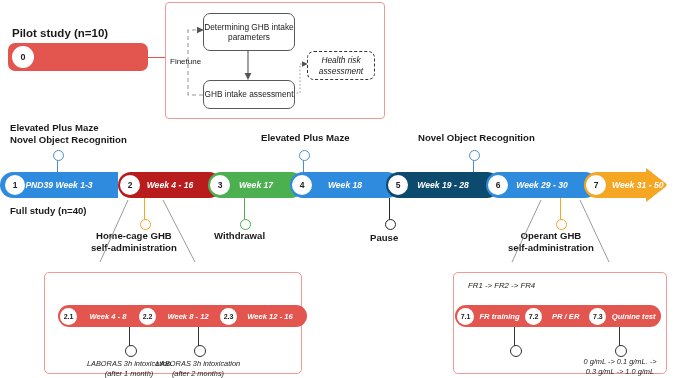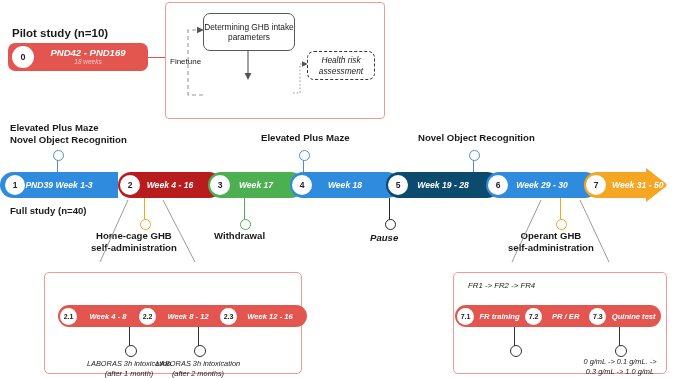--- a/index.html
+++ b/index.html
@@ -60,21 +60,21 @@
     position:absolute;top:-4px;left:646px;width:0;height:0;
     border-top:17px solid transparent;border-bottom:17px solid transparent;
     border-left:22px solid #f5a623;
   }
 
   
   .cline{position:absolute;background:#7f7f7f;}
   .cdot{position:absolute;width:9px;height:9px;border-radius:50%;background:#fff;}
   .clabel{position:absolute;font-size:9.6px;font-weight:bold;color:#1a1a1a;
     text-align:center;line-height:1.25;white-space:nowrap;}
-  .clabel.it{font-style:italic;}
+  .clabel.it{}
 
   
   .subpanel{position:absolute;border:1px solid #f09a95;border-radius:5px;background:#fff;}
   .subbar{
     position:absolute;height:22px;border-radius:11px;background:#e2564f;
     display:flex;align-items:center;
   }
   .subbar .snum{
     width:17px;height:17px;border-radius:50%;background:#fff;flex:none;
     display:flex;align-items:center;justify-content:center;
@@ -91,43 +91,40 @@
     text-align:center;line-height:1.3;white-space:nowrap;}
   .frnote{position:absolute;font-size:7.8px;font-style:italic;color:#1a1a1a;white-space:nowrap;}
 </style>
 </head>
 <body>
 
 <div class="abs" id="pilot-title">Pilot study (n=10)</div>
 
 <div class="abs" id="pilot-bar">
   <div class="num">0</div>
-  <div class="txtwrap">
-    <span class="t1">PND42 - PND169</span>
-    <span class="t2">18 weeks</span>
-  </div>
 </div>
 <div class="abs" id="pilot-line"></div>
 <div class="abs" id="pilot-dot"></div>
 
 <div class="abs" id="flow-panel">
 
   <svg width="218" height="115" style="position:absolute;left:0;top:0;">
 
     <line x1="82" y1="46" x2="82" y2="70" stroke="#555" stroke-width="1.1"></line>
     <polygon points="82,77 78.6,70 85.4,70" fill="#555"></polygon>
 
     <path d="M37,92 L22,92 L22,27 L31,27" fill="none" stroke="#9a9a9a" stroke-width="1.1" stroke-dasharray="4,3"></path>
     <polygon points="38,27 31,23.8 31,30.2" fill="#555"></polygon>
 
     <path d="M127,90 L134,90 L134,61 L137,61" fill="none" stroke="#9a9a9a" stroke-width="1" stroke-dasharray="1.6,2"></path>
     <polygon points="142,61 136,58.2 136,63.8" fill="#555"></polygon>
   </svg>
 
   <div class="fbox" id="fb-determine">Determining GHB intake parameters</div>
+  <div class="fbox" id="fb-assess">GHB intake assessment</div>
   <div class="fbox" id="fb-health">Health risk assessment</div>
   <div class="abs" id="finetune-label">Finetune</div>
 </div>
 
 <div class="clabel" style="left:10px;top:122px;text-align:left;">
   <span>Elevated Plus Maze</span><br>
   <span>Novel Object Recognition</span>
 </div>
 <div class="cline" style="left:57px;top:155px;width:1.4px;height:18px;background:#4a8fd4;"></div>
 <div class="cdot" style="left:53px;top:150px;border:1.5px solid #4a8fd4;"></div>

